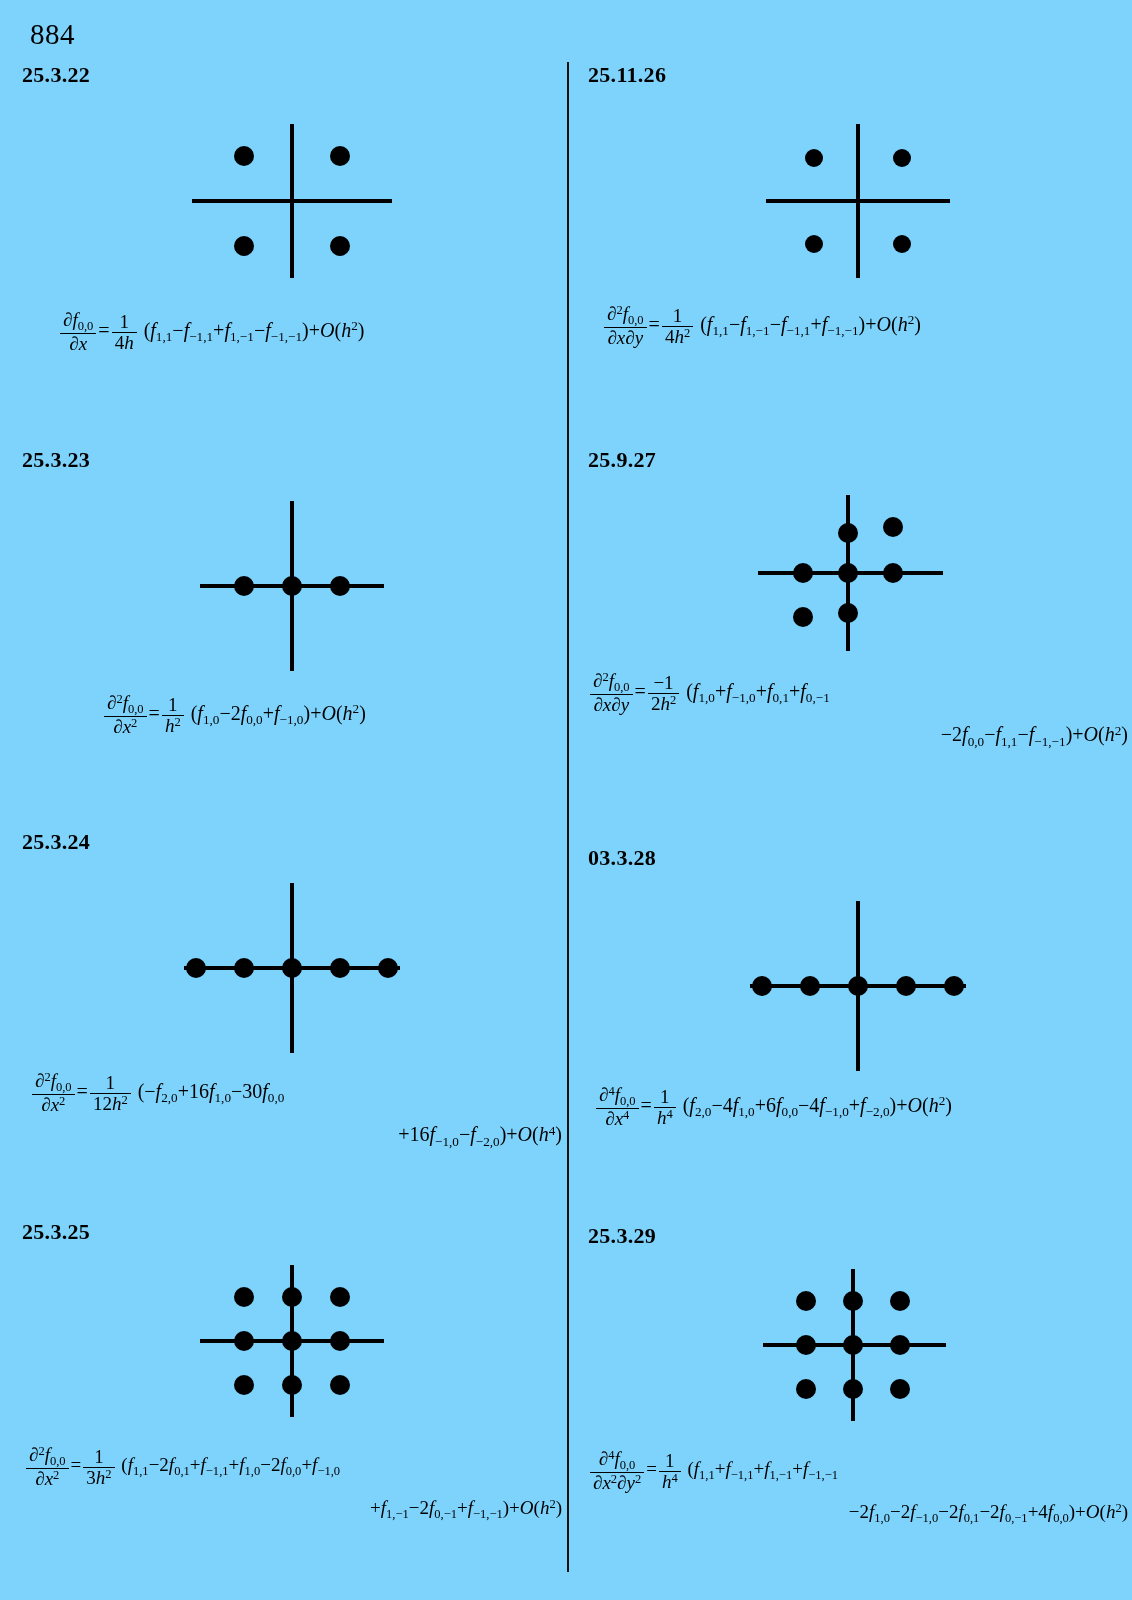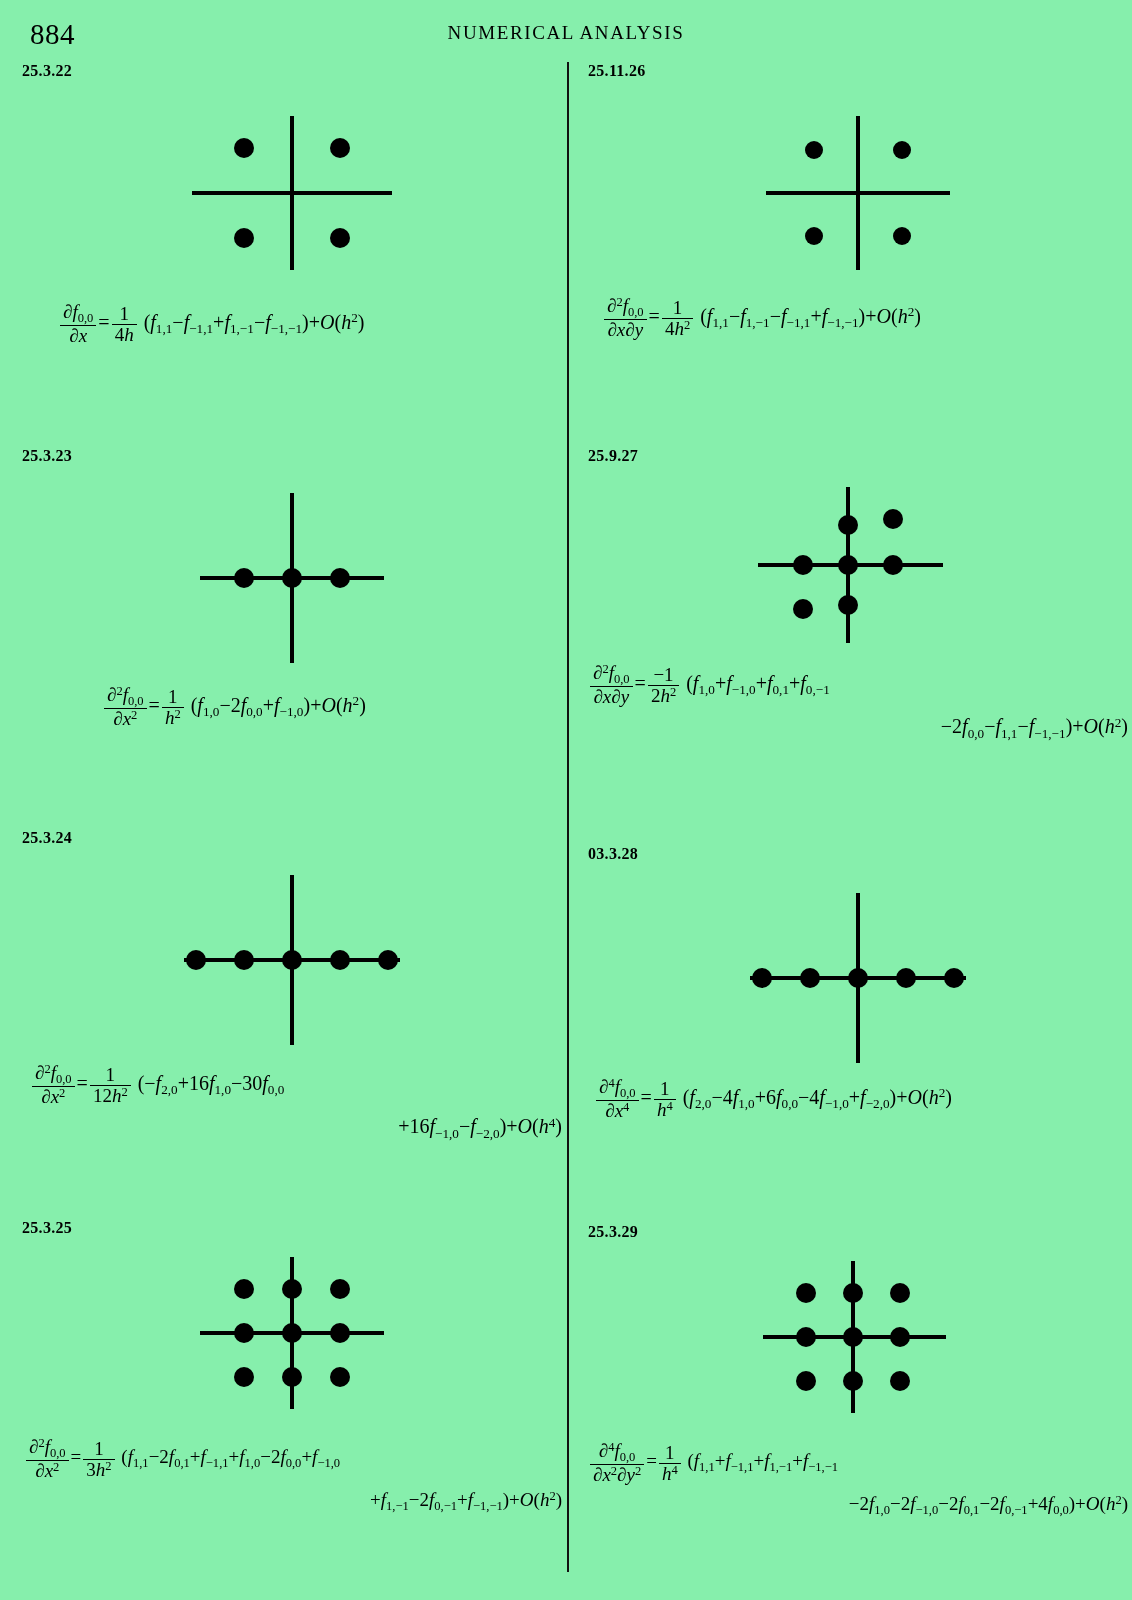--- a/index.html
+++ b/index.html
@@ -13,21 +13,21 @@
     position: relative;
     font-family: "Liberation Serif", serif;
     color: #000;
     overflow: hidden;
   }
   .page {
     position: absolute;
     left: 0; top: 0;
     width: 1132px;
     height: 1600px;
-    background: #86efac;
+    background: #7dd3fc;
   }
   .page-number {
     position: absolute;
     left: 30px;
     top: 18px;
     font-size: 29px;
     font-family: "Liberation Serif", serif;
     letter-spacing: 0.5px;
   }
   .running-head {
@@ -53,21 +53,21 @@
     top: 62px;
     width: 540px;
   }
   .col-left { left: 22px; }
   .col-right { left: 588px; }
 
   .entry { position: relative; }
   .eq-number {
     font-family: "Liberation Serif", serif;
     font-weight: bold;
-    font-size: 16px;
+    font-size: 22px;
     letter-spacing: 0.3px;
   }
   .stencil {
     position: relative;
     margin: 0 auto;
     height: 170px;
   }
   .stencil svg { display: block; margin: 0 auto; }
 
   .formula {
@@ -102,21 +102,20 @@
   .it { font-style: italic; }
   sub { font-size: 0.66em; vertical-align: -0.32em; }
   sup { font-size: 0.66em; vertical-align: 0.48em; }
 </style>
 </head>
 <body>
 
 <div class="page">
 
   <div class="page-number">884</div>
-  <div class="running-head">NUMERICAL ANALYSIS</div>
 
   <div class="divider"></div>
 
   <div class="col col-left">
 
     <div class="entry" style="height:385px;">
       <div class="eq-number">25.3.22</div>
       <div class="stencil" style="margin-top:28px;">
         <svg width="240" height="170" viewBox="0 0 240 170">
           <line x1="120" y1="8" x2="120" y2="162" stroke="#000" stroke-width="4"></line>

